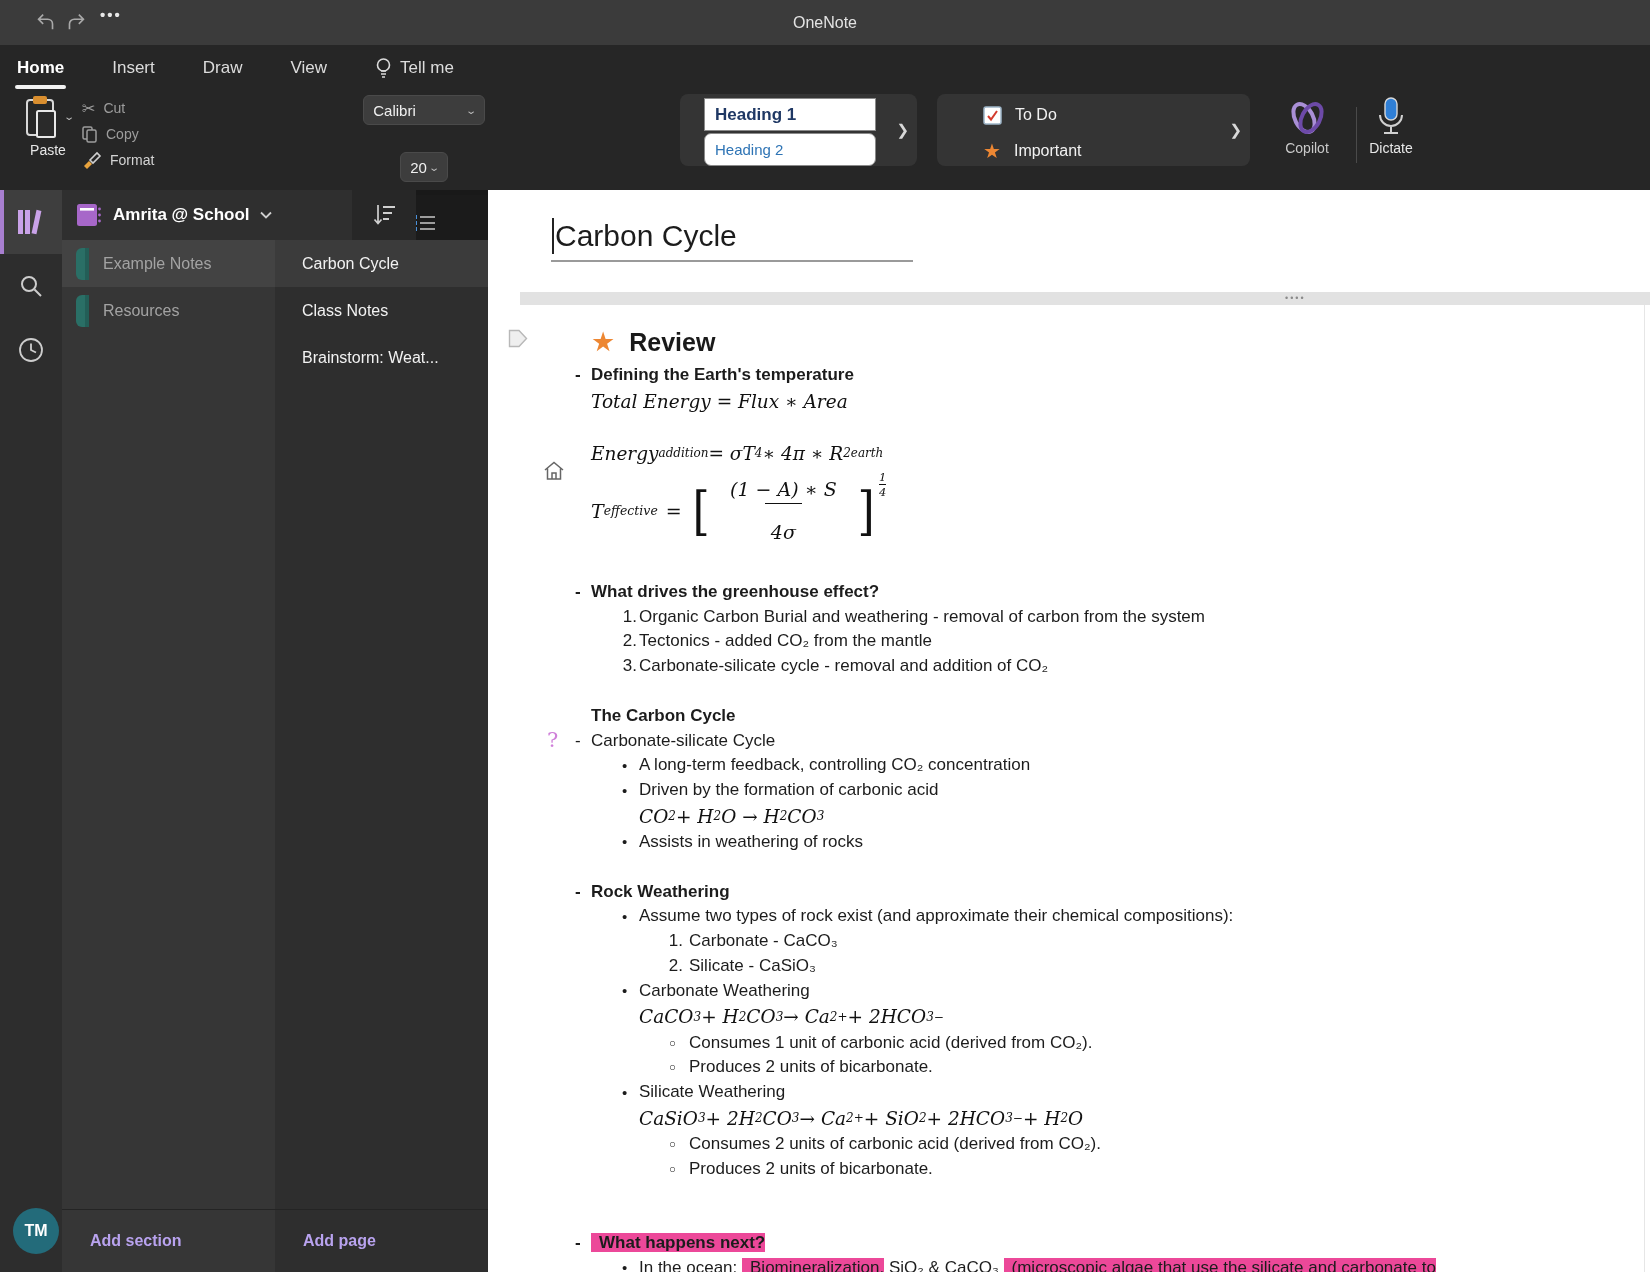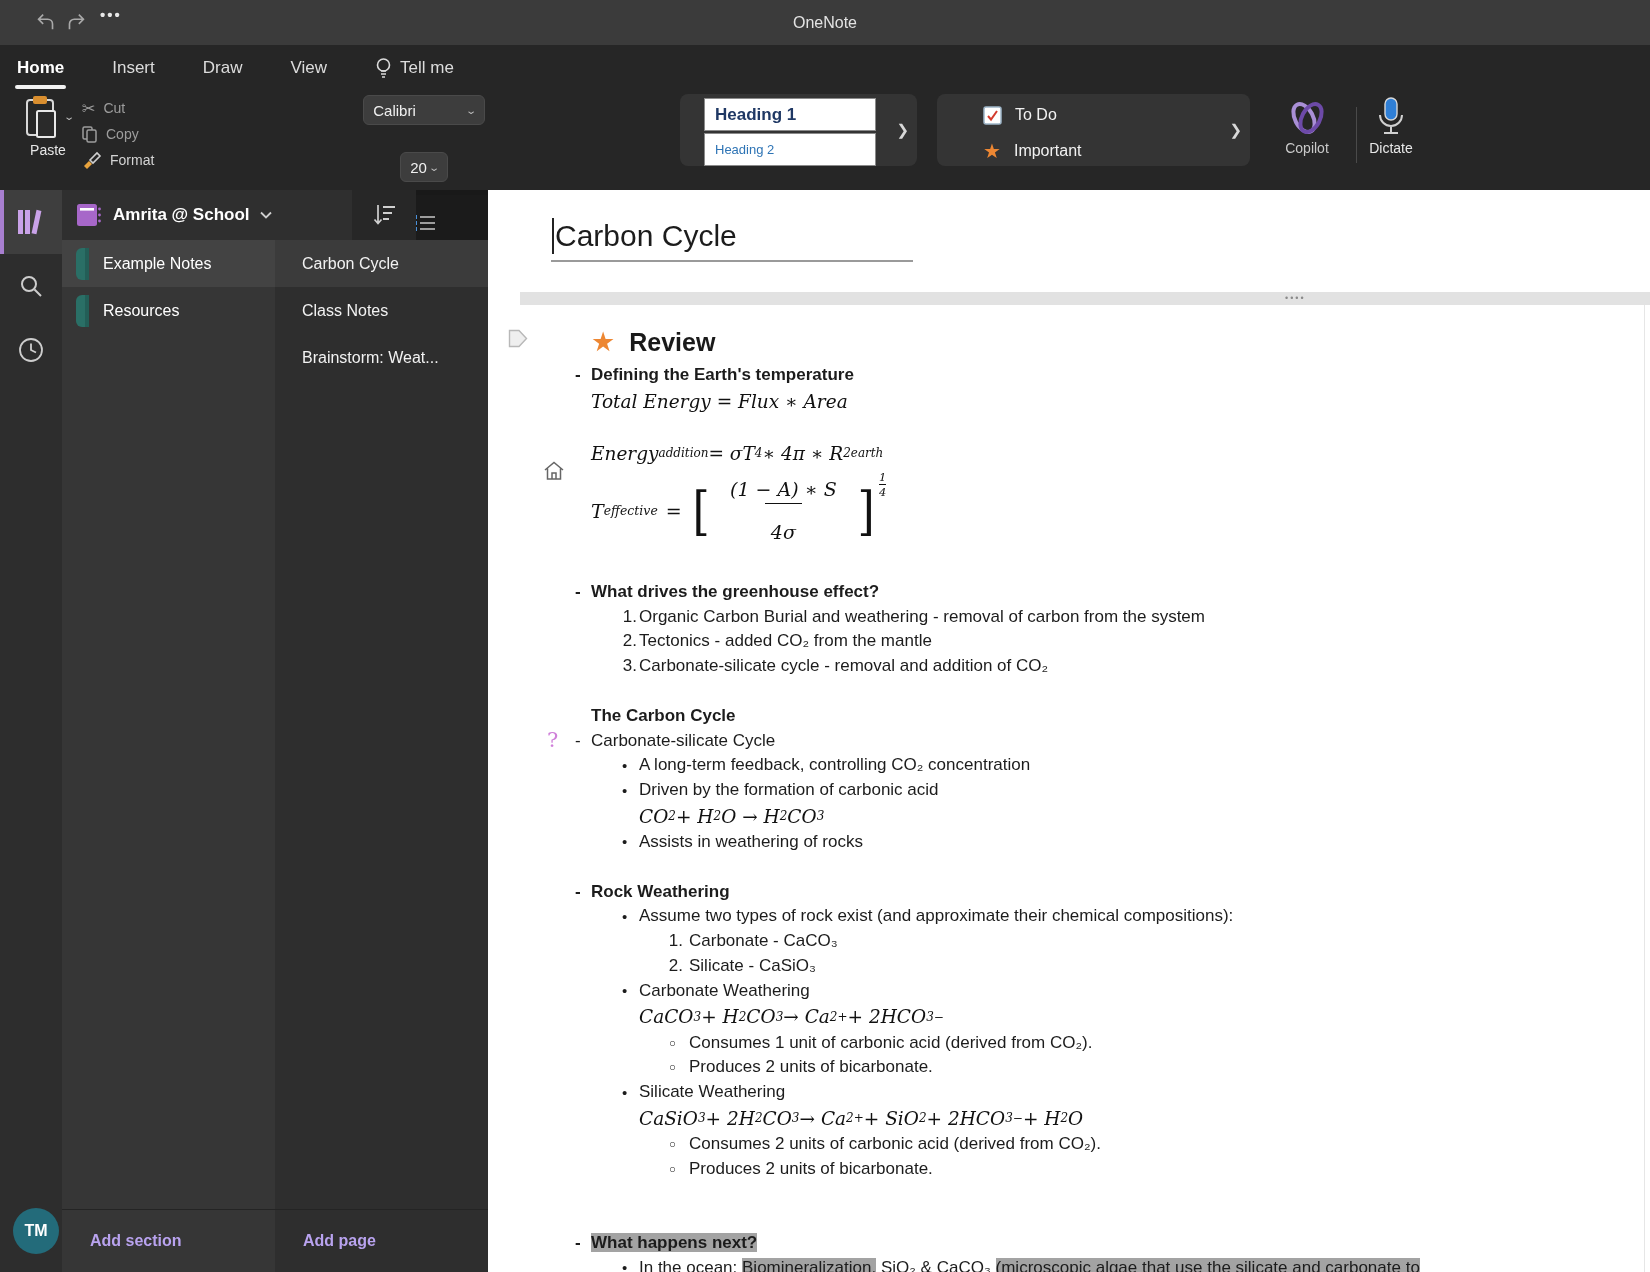--- a/index.html
+++ b/index.html
@@ -30,40 +30,40 @@
   .row1{gap:27px;flex-direction:column;}
   .row2{margin-top:13px;gap:14px;height:30px;}
   .chev{color:#bdbdbd;font-size:10px;transform:scaleX(1.4);display:inline-block;}
   .vdiv{width:1px;height:28px;background:#4a4a4a;margin:0 4px;}
   .fmtbtn{color:#e8e8e8;font-size:16px;display:flex;align-items:center;justify-content:center;min-width:20px;height:28px;cursor:default;}
   .gallery{position:absolute;top:49px;background:#343434;border-radius:8px;height:72px;}
   .gallery .gchev{position:absolute;right:8px;top:50%;transform:translateY(-50%);color:#d8d8d8;font-size:15px;}
   .styles-gallery{left:680px;width:237px;}
   .style-box{position:absolute;left:24px;width:172px;height:33px;background:#ffffff;border:1px solid #8a8a8a;box-sizing:border-box;display:flex;align-items:center;padding-left:10px;}
   .style-box.s0{top:4px;font-size:17px;font-weight:bold;color:#1f3864;}
-  .style-box.s1{top:39px;font-size:13px;color:#2e74b5;}
+  .style-box.s1{top:39px;font-size:15px;color:#2e74b5;border-radius:7px;}
   .tags-gallery{left:937px;width:313px;}
   .tag-row{position:absolute;left:46px;height:30px;display:flex;align-items:center;gap:13px;color:#f2f2f2;font-size:16px;}
   .tag-row.t0{top:6px;} .tag-row.t1{top:42px;}
   .bigbtn{position:absolute;top:50px;width:70px;text-align:center;color:#c9c9c9;font-size:14px;}
   .bigbtn .ic{height:45px;display:flex;align-items:center;justify-content:center;}
   
   .rail{position:absolute;left:0;top:190px;width:62px;bottom:0;background:#2d2d2d;}
   .rail-item{position:relative;width:62px;height:64px;display:flex;align-items:center;justify-content:center;}
   .rail-item.active{background:#3e3e3e;}
   .rail-item.active::before{content:"";position:absolute;left:0;top:0;bottom:0;width:4px;background:#a87fd0;}
   .avatar{position:absolute;left:13px;bottom:18px;width:46px;height:46px;border-radius:50%;background:#236b7a;color:#fff;
           display:flex;align-items:center;justify-content:center;font-size:16px;font-weight:bold;}
   
   .nbheader{position:absolute;left:62px;top:190px;width:354px;height:50px;background:#2f2f2f;display:flex;align-items:center;}
   .nbheader .nbtitle{color:#fff;font-weight:bold;font-size:17px;margin-left:11px;}
   .nbheader .sortcell{position:absolute;right:0;top:0;width:64px;height:50px;background:#272727;display:flex;align-items:center;justify-content:center;}
   .seccol{position:absolute;left:62px;top:240px;width:213px;bottom:0;background:#363636;border-right:1px solid #222;}
   .pagecol{position:absolute;left:275px;top:240px;width:213px;bottom:0;background:#2e2e2e;}
-  .secrow{height:47px;display:flex;align-items:center;padding-left:14px;color:#ffffff;font-size:16px;gap:14px;}
+  .secrow{height:47px;display:flex;align-items:center;padding-left:14px;color:#a3a3a3;font-size:16px;gap:14px;}
   .secrow.active{background:#434343;}
   .pagerow{height:47px;display:flex;align-items:center;padding-left:27px;color:#f2f2f2;font-size:16px;}
   .pagerow.active{background:#3b3b3b;}
   .addbar{position:absolute;left:0;right:0;bottom:0;height:62px;border-top:1px solid #242424;display:flex;align-items:center;}
   .addbtn{color:#b9a3ef;font-size:16px;font-weight:bold;margin-left:28px;}
   
   .content{position:absolute;left:488px;top:190px;width:1162px;bottom:0;background:#ffffff;overflow:hidden;}
   .content::before{content:"";position:absolute;left:0;right:0;top:0;height:6px;background:#ffffff;}
   .pagetitle{position:absolute;left:64px;top:26px;display:flex;align-items:flex-start;}
   .cursorbar{width:2px;height:36px;background:#222;margin-right:1px;margin-top:2px;}
@@ -82,21 +82,21 @@
   .ngap{height:24.8px;}
   .marker{position:absolute;display:inline-block;}
   .mark-dash{left:-16px;}
   .mark-bullet{left:31px;font-size:15px;}
   .mark-num1{left:24px;width:22px;text-align:right;}
   .mark-num2{left:70px;width:22px;text-align:right;}
   .mark-circle{left:78px;font-size:11.5px;}
   .pad0{padding-left:0;} .pad1{padding-left:48px;} .pad2{padding-left:98px;}
   .mathline{font-family:"DejaVu Serif","Liberation Serif",serif;font-style:italic;font-size:18.5px;height:27px;color:#111;}
   .mathline sub,.mathline sup{font-size:12px;font-style:italic;}
-  .hl{background:#a3a3a3;}
+  .hl{background:#ec4899;padding-left:8px;}
   .margin-ic{position:absolute;}
   .qmark{font-size:21px;color:#cf7fd9;font-family:"DejaVu Serif",serif;}
   
   .teff{height:88px;display:flex;align-items:center;font-family:"DejaVu Serif","Liberation Serif",serif;font-style:italic;font-size:19px;color:#111;}
   .teff .bracket{font-size:52px;font-weight:200;font-style:normal;transform:scaleX(.85);margin:0 1px;line-height:0;}
   .frac{display:inline-flex;flex-direction:column;align-items:center;margin:0 12px;}
   .frac .fnum{padding:0 6px 3px;}
   .frac .fden{border-top:1.6px solid #111;padding:17px 6px 0;}
   .expfrac{display:inline-flex;flex-direction:column;align-items:center;font-size:11.5px;transform:translateY(-26px);margin-left:2px;}
   .expfrac .eden{border-top:1.2px solid #111;}

